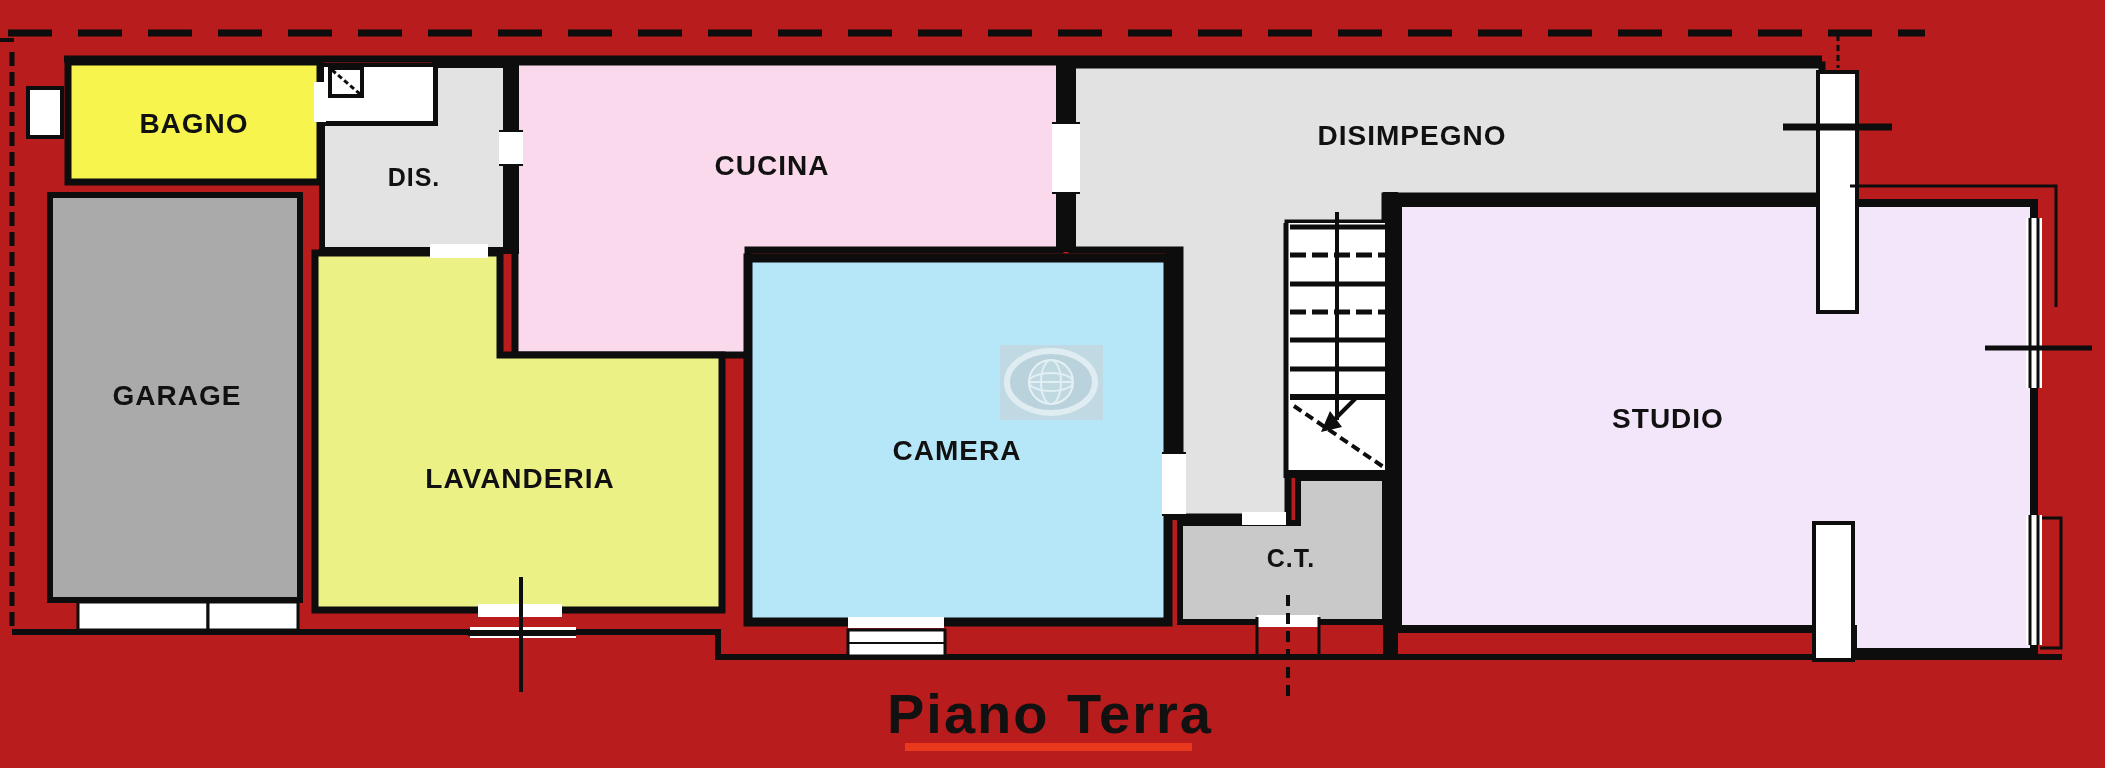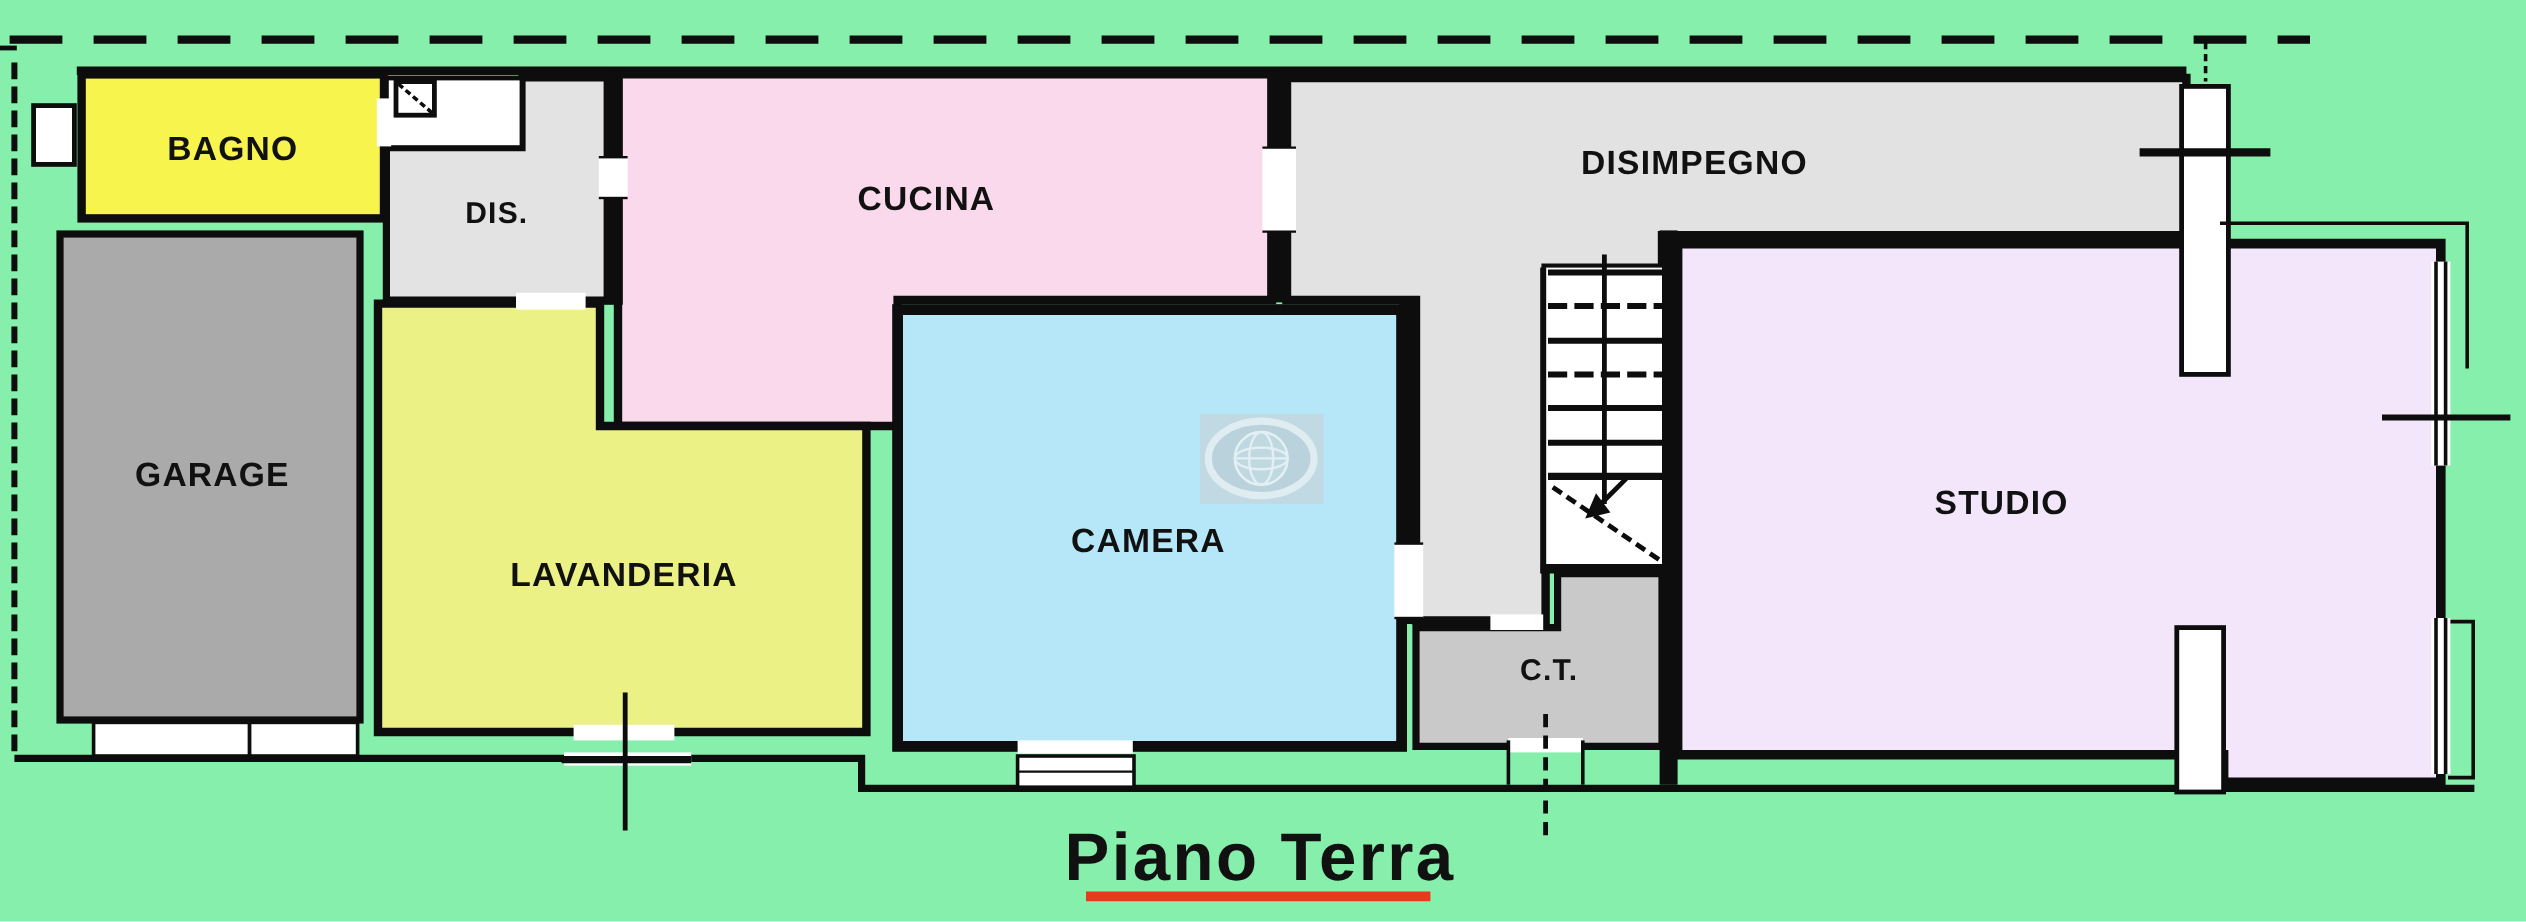--- a/index.html
+++ b/index.html
@@ -1,16 +1,16 @@
 <!DOCTYPE html>
 <html><head>
 <meta charset="utf-8">
 <style>
   html,body{margin:0;padding:0;background:#ffffff;}
-  .stage{position:relative;width:2105px;height:768px;background:#86efac;overflow:hidden;}
+  .stage{position:relative;width:2105px;height:768px;background:#b91c1c;overflow:hidden;}
   svg{display:block;}
   text{font-family:"Liberation Sans","DejaVu Sans",sans-serif;font-weight:bold;fill:#111111;letter-spacing:1px;}
   .room-label{font-size:28px;}
   .room-label-small{font-size:25px;}
   .title-label{font-size:56px;letter-spacing:2px;}
 </style>
 </head>
 <body>
 
 <div class="stage">

